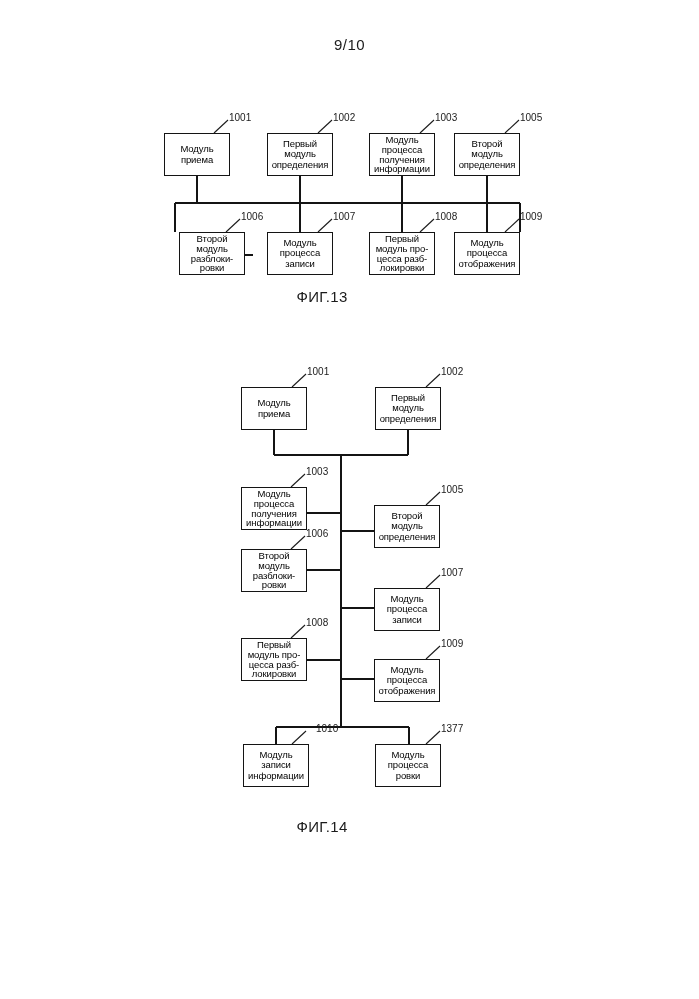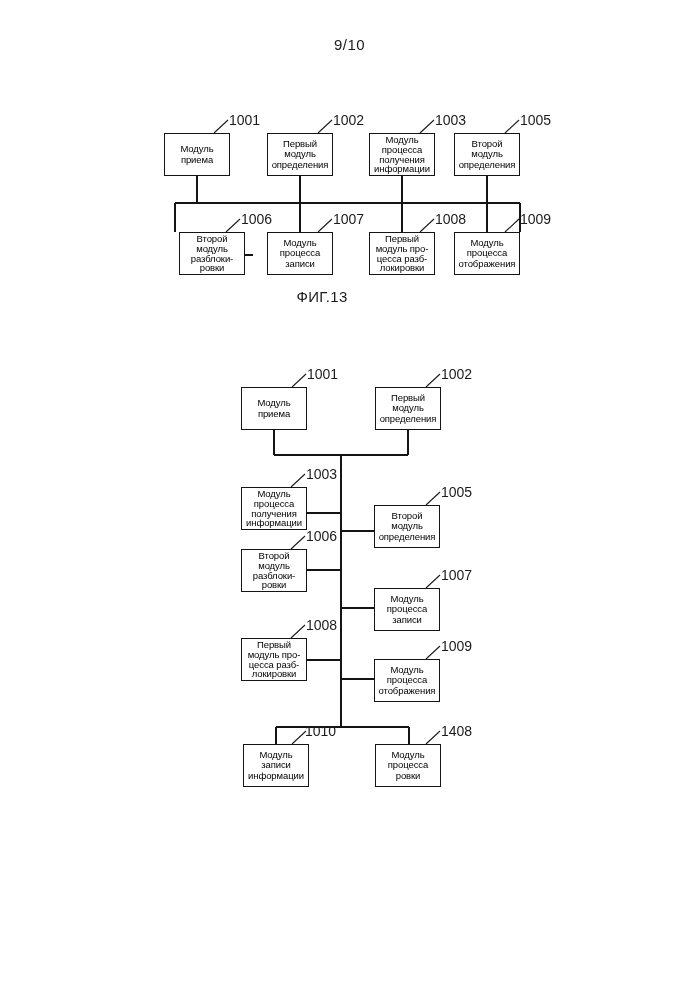--- a/index.html
+++ b/index.html
@@ -67,21 +67,21 @@
     color: #000000;
     letter-spacing: -0.1px;
     padding: 1px 0px;
     overflow: visible;
     white-space: nowrap;
   }
   .node span { display: block; }
 
   .ref {
     position: absolute;
-    font-size: 14px;
+    font-size: 10px;
     color: #1b1b1b;
     letter-spacing: 0px;
     white-space: nowrap;
   }
 </style>
 </head>
 <body>
 
 <div id="sheet">
 
@@ -270,23 +270,24 @@
     <span>процесса</span>
     <span>отображения</span>
   </div>
   <div class="ref" style="left:441px; top:638px;">1009</div>
 
   <div class="node" style="left:243px; top:744px; width:66px; height:43px;">
     <span>Модуль</span>
     <span>записи</span>
     <span>информации</span>
   </div>
-  <div class="ref" style="left:305px; top:723px;">1010</div>
+  <div class="ref" style="left:316px; top:723px;">1010</div>
 
   <div class="node" style="left:375px; top:744px; width:66px; height:43px;">
     <span>Модуль</span>
     <span>процесса</span>
     <span>ровки</span>
   </div>
-  <div class="ref" style="left:441px; top:723px;">1408</div>
-
+  <div class="ref" style="left:441px; top:723px;">1377</div>
+
+  <div class="fig-caption" id="cap14">ФИГ.14</div>
 
 </div>
 
 </body></html>

